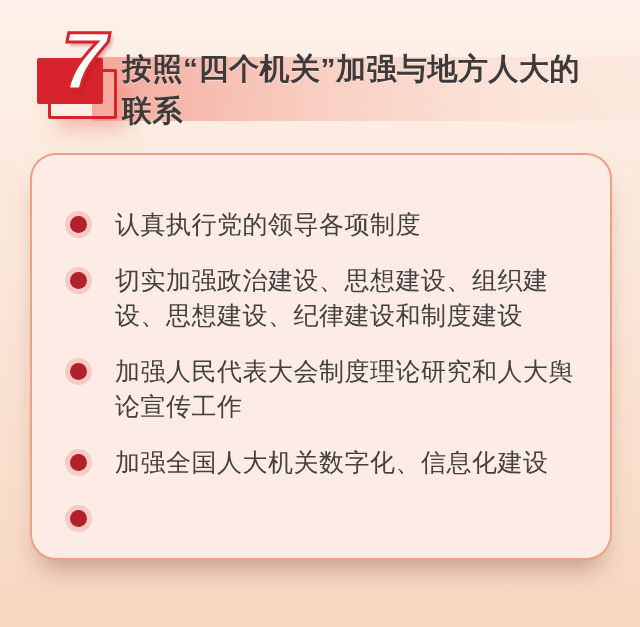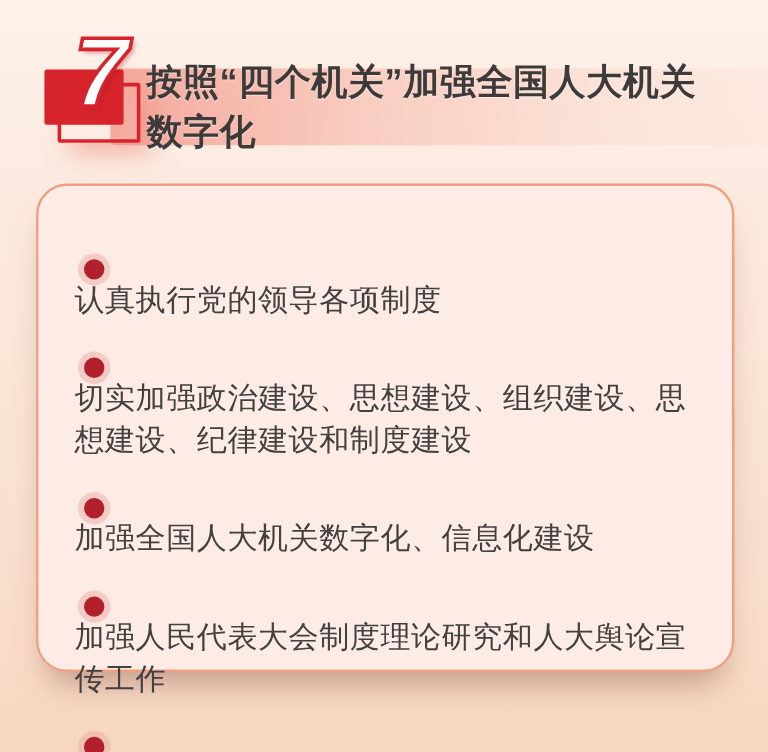--- a/index.html
+++ b/index.html
@@ -54,21 +54,21 @@
   .card{
     position:absolute;left:30px;top:153px;width:582px;height:407px;
     box-sizing:border-box;
     background:#fdece5;
     border:2px solid #eda184;
     border-radius:26px;
     box-shadow:0 18px 26px -10px rgba(148,88,76,0.50);
     display:flex;flex-direction:column;gap:21px;
     padding:52px 30px 0 30px;
   }
-  .item{display:flex;align-items:flex-start;flex-direction:column;}
+  .item{display:flex;align-items:flex-start;}
   .dot{
     flex:0 0 auto;
     width:17px;height:17px;border-radius:50%;
     background:#b2202c;
     margin:9px 28px 0 8px;
     box-shadow:0 0 0 5px rgba(233,164,158,0.45);
   }
   .item-text{
     font-size:25px;line-height:35px;
     color:#434040;font-weight:500;letter-spacing:0.5px;
@@ -78,42 +78,42 @@
 <body>
 
 <div class="stage">
 
   <div class="band"></div>
 
   <div class="badge-offset"></div>
   <div class="badge-square"></div>
   <div class="badge-number">7</div>
 
-  <h1 class="title">按照“四个机关”加强全国人大机关数字化</h1>
+  <h1 class="title">按照“四个机关”加强与地方人大的联系</h1>
 
   <div class="card">
 
     <div class="item">
       <span class="dot"></span>
       <span class="item-text">认真执行党的领导各项制度</span>
     </div>
 
     <div class="item">
       <span class="dot"></span>
       <span class="item-text">切实加强政治建设、思想建设、组织建设、思想建设、纪律建设和制度建设</span>
     </div>
 
     <div class="item">
       <span class="dot"></span>
-      <span class="item-text">加强全国人大机关数字化、信息化建设</span>
+      <span class="item-text">加强人民代表大会制度理论研究和人大舆论宣传工作</span>
     </div>
 
     <div class="item">
       <span class="dot"></span>
-      <span class="item-text">加强人民代表大会制度理论研究和人大舆论宣传工作</span>
+      <span class="item-text">加强全国人大机关数字化、信息化建设</span>
     </div>
 
     <div class="item">
       <span class="dot"></span>
     </div>
 
   </div>
 </div>
 
 </body></html>

